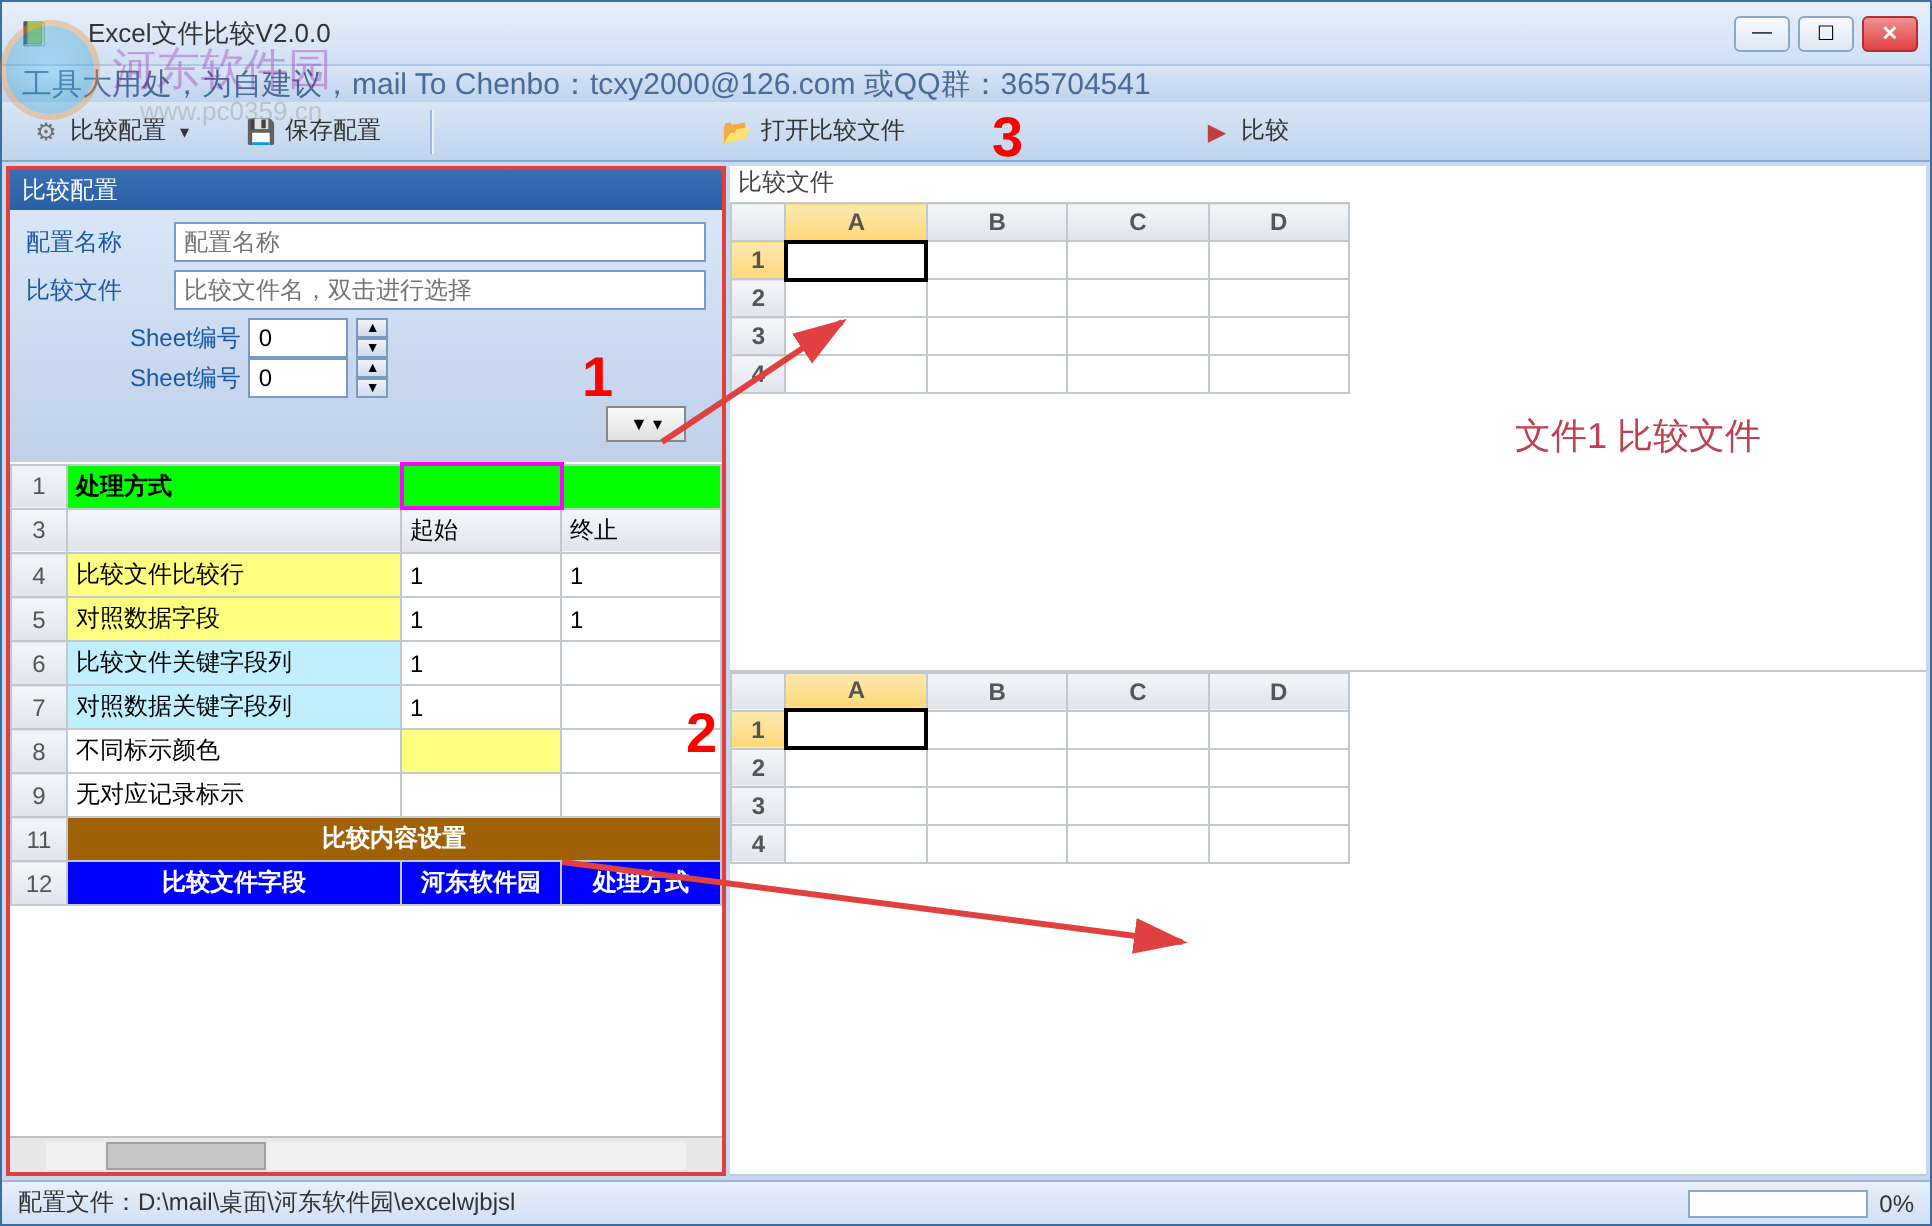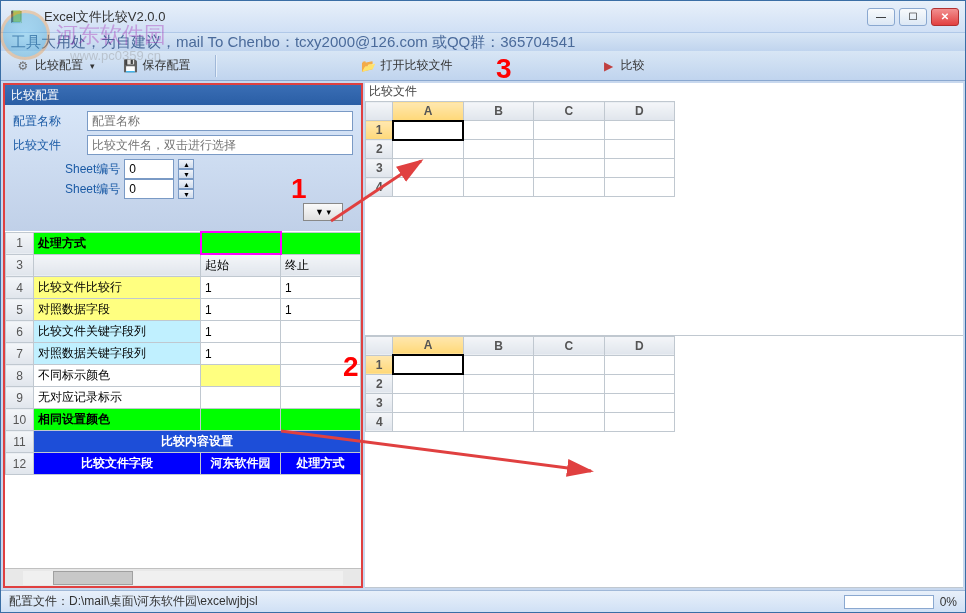--- a/index.html
+++ b/index.html
@@ -43,21 +43,21 @@
     .expand-btn { margin: 4px 10px 4px auto; width: 40px; height: 18px; border: 1px solid #888; background: linear-gradient(#fafafa,#e0e0e0); display: flex; align-items: center; justify-content: center; font-size: 9px; cursor: pointer; }
     
     .config-grid { flex: 1; background: #fff; overflow: auto; position: relative; }
     .cg-table { width: 100%; border-collapse: collapse; }
     .cg-table td, .cg-table th { border: 1px solid #c0c8d0; padding: 2px 4px; height: 19px; font-size: 12px; }
     .cg-rownum { width: 28px; background: linear-gradient(#f4f6f9,#e0e5ec); text-align: center; color: #555; font-weight: normal; }
     .cg-green { background: #00ff00; font-weight: bold; }
     .cg-header { background: linear-gradient(#f4f6f9,#e0e5ec); text-align: left; }
     .cg-yellow { background: #ffff80; }
     .cg-cyan { background: #c0f0ff; }
-    .cg-blue { background: #1d4ed8; color: #fff; text-align: center; font-weight: bold; }
+    .cg-blue { background: #a16207; color: #fff; text-align: center; font-weight: bold; }
     .cg-bluerow td { background: #0000ff; color: #fff; text-align: center; font-weight: bold; }
     .selected-cell { border: 2px solid #ff00ff !important; background: #00ff00; }
     
     .hscroll { height: 18px; background: #e8e8e8; border-top: 1px solid #c0c0c0; display: flex; align-items: center; }
     .hscroll-track { flex: 1; height: 14px; margin: 0 18px; background: #f0f0f0; position: relative; }
     .hscroll-thumb { position: absolute; left: 30px; width: 80px; height: 14px; background: #c8c8c8; border: 1px solid #a0a0a0; }
     
     .right-area { flex: 1; display: flex; flex-direction: column; background: #fff; margin: 2px 2px 2px 0; }
     .compare-section { flex: 1; display: flex; flex-direction: column; border-bottom: 1px solid #c0c8d0; }
     .sec-title { height: 18px; padding: 0 4px; color: #444; background: #fff; }
@@ -204,26 +204,20 @@
                 <td class="cg-yellow"></td>
                 <td></td>
               </tr>
           <tr>
                 <th class="cg-rownum">9</th>
                 <td>无对应记录标示</td>
                 <td></td>
                 <td></td>
               </tr>
           <tr>
-                <th class="cg-rownum">10</th>
-                <td class="cg-green">相同设置颜色</td>
-                <td class="cg-green"></td>
-                <td class="cg-green"></td>
-              </tr>
-          <tr>
                 <th class="cg-rownum">11</th>
                 <td class="cg-blue" colspan="3">比较内容设置</td>
               </tr>
           <tr class="cg-bluerow">
                 <th class="cg-rownum" style="background:linear-gradient(#f4f6f9,#e0e5ec);color:#555;">12</th>
                 <td>比较文件字段</td>
                 <td>河东软件园</td>
                 <td>处理方式</td>
               </tr>
         </tbody>
@@ -274,20 +268,21 @@
               <tr>
                     <th class="mg-rowhead">4</th>
                     <td></td>
                     <td></td>
                     <td></td>
                     <td></td>
                   </tr>
             </tbody>
               </table>
           </div>
+          <div class="sec-label">文件1 比较文件</div>
         </div>
       </div>
       <div class="compare-section">
         <div class="sec-body">
           <div class="mini-grid">
             <table class="mg-table">
               <tbody>
                   <tr>
                     <th class="mg-corner"></th>
                     <th class="mg-colhead mg-hl">A</th>

